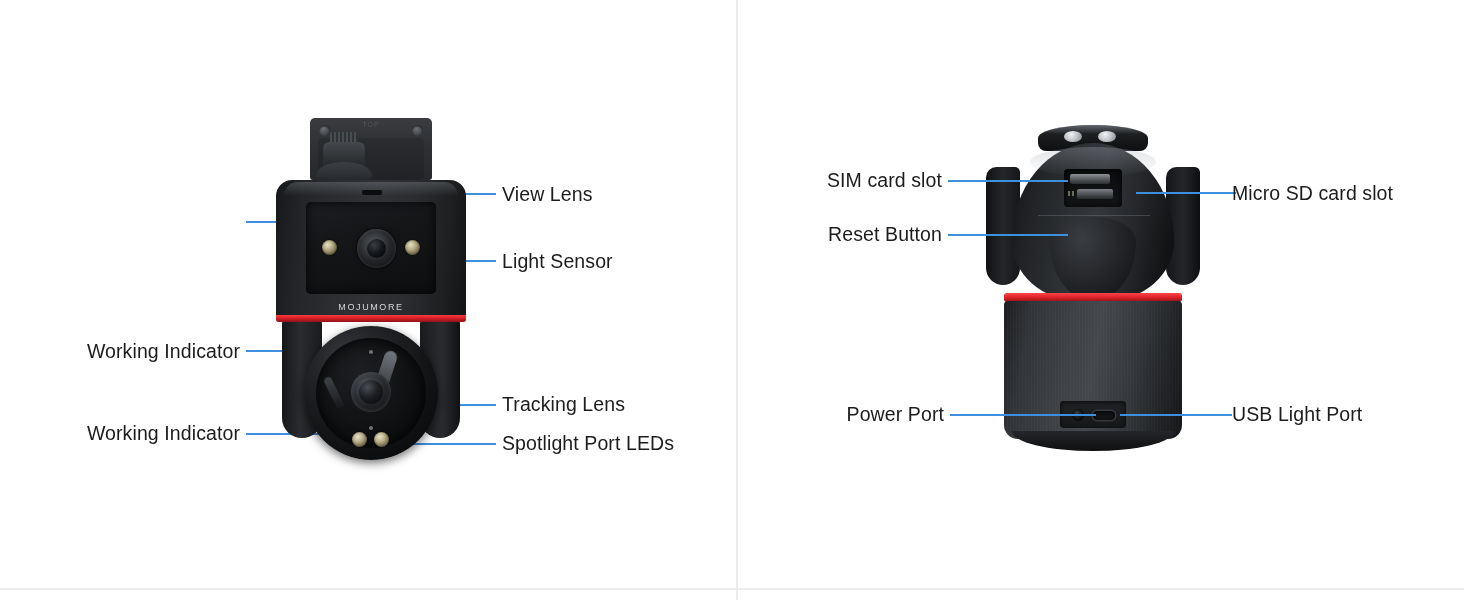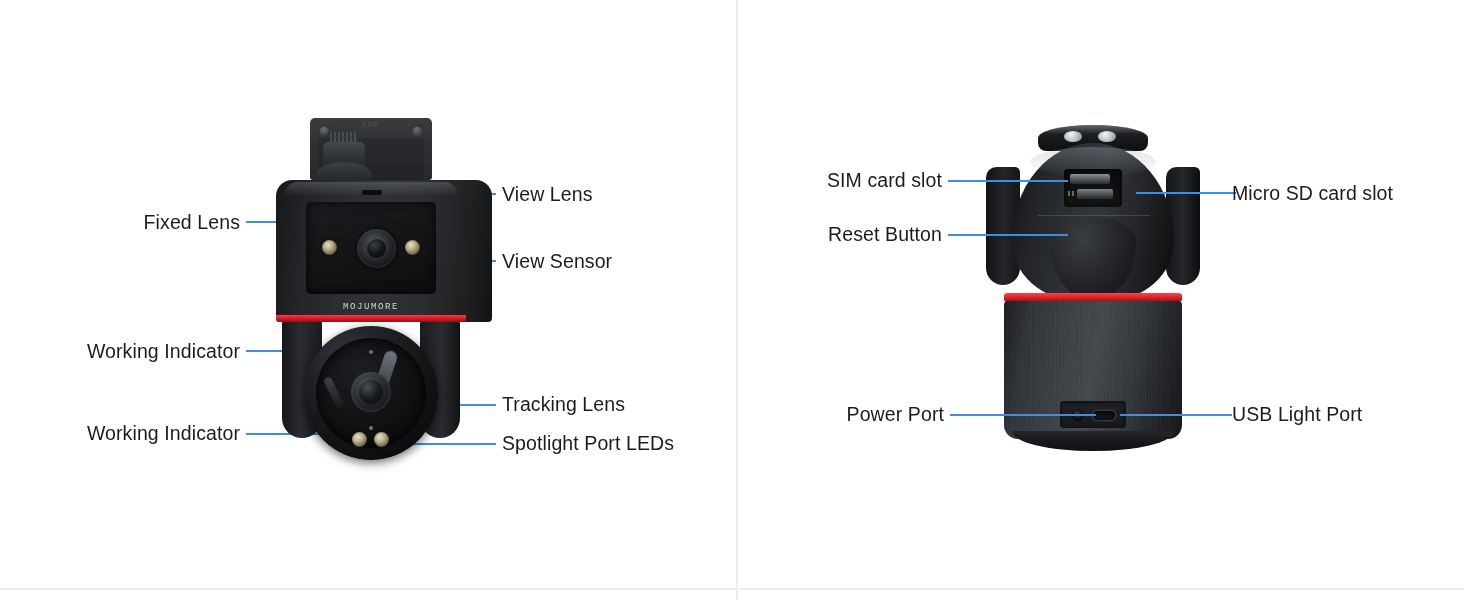--- a/index.html
+++ b/index.html
@@ -75,24 +75,23 @@
     border-radius:6px 6px 3px 3px;
   }
   .mount-collar{
     position:absolute; left:40px; top:44px; width:56px; height:22px; z-index:4;
     background:linear-gradient(180deg,#3c3f43 0%,#2a2d30 70%,#1f2124 100%);
     border-radius:50%/60% 60% 35% 35%;
   }
 
   
   .head {
-    position:absolute; left:0; top:62px; width:216px; height:142px; z-index:5;
+    position:absolute; left:0; top:62px; width:190px; height:142px; z-index:5;
     background:linear-gradient(95deg,#17181a 0%,#232528 14%,#2b2d30 32%,#303236 50%,#2a2c2f 70%,#1d1f21 88%,#121315 100%);
     border-radius:16px 16px 4px 4px;
-    font-family:Liberation Mono, monospace;
   }
   .head-top-sheen{
     position:absolute; left:8px; top:2px; width:174px; height:14px;
     background:linear-gradient(180deg,rgba(150,155,162,.30),rgba(0,0,0,0));
     border-radius:14px 14px 0 0;
   }
   .head-notch{
     position:absolute; left:86px; top:10px; width:20px; height:5px;
     background:#0b0c0d; border-radius:2px;
   }
@@ -373,29 +372,28 @@
     <div class="lead" style="left:246px; top:350px; width:133px;"></div>
     <div class="lead" style="left:377px; top:350px; width:2px; height:26px;"></div>
 
     <div class="lead" style="left:388px; top:404px; width:108px;"></div>
 
     <div class="lead" style="left:246px; top:433px; width:142px;"></div>
     <div class="lead" style="left:386px; top:424px; width:2px; height:10px;"></div>
 
     <div class="lead" style="left:388px; top:443px; width:108px;"></div>
 
-    <div class="label right-align" style="left:0; top:213px; width:240px;">Fixed Lens</div>
 
     <div class="label right-align" style="left:0; top:342px; width:240px;">Working Indicator</div>
 
     <div class="label right-align" style="left:0; top:424px; width:240px;">Working Indicator</div>
 
     <div class="label" style="left:502px; top:185px;">View Lens</div>
 
-    <div class="label" style="left:502px; top:252px;">View Sensor</div>
+    <div class="label" style="left:502px; top:252px;">Light Sensor</div>
 
     <div class="label" style="left:502px; top:395px;text-align:center;">Tracking Lens</div>
 
     <div class="label" style="left:502px; top:434px;">Spotlight Port LEDs</div>
   </div>
 
   <div class="panel" style="left:738px; width:726px;">
 
     <div class="cam-right" style="left:252px;">
 

